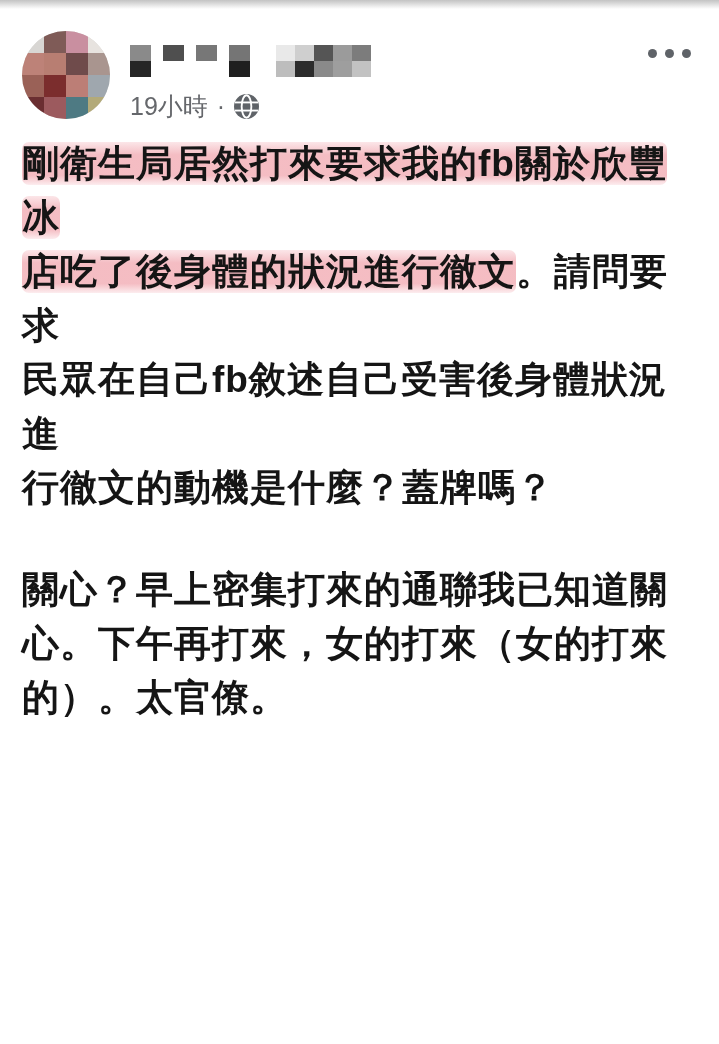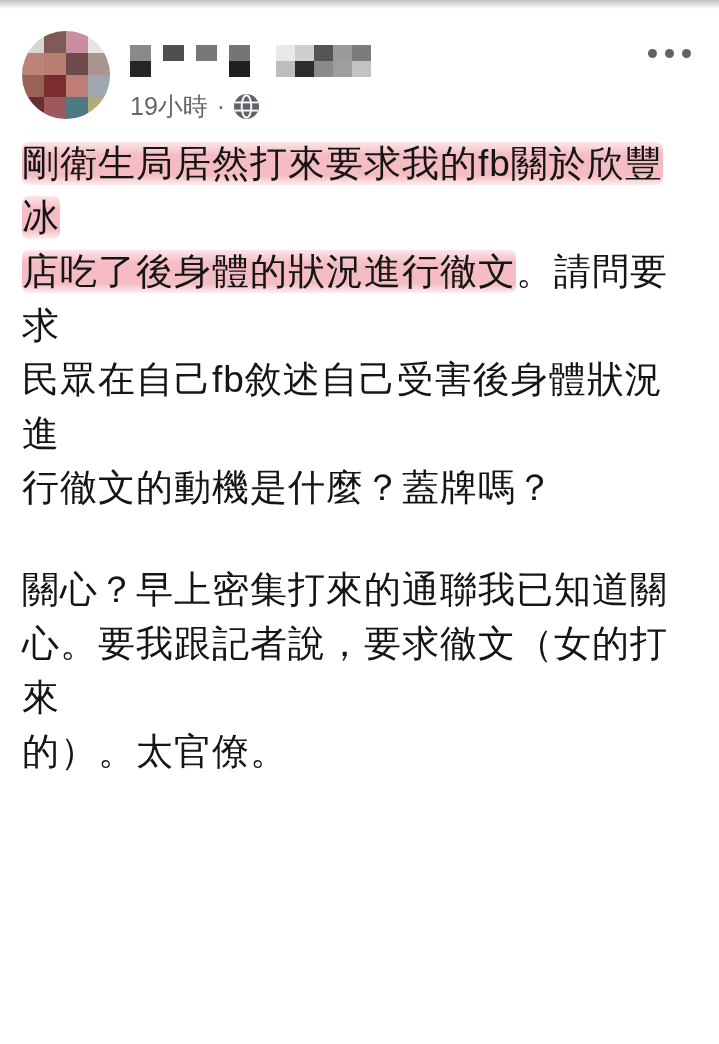--- a/index.html
+++ b/index.html
@@ -19,21 +19,21 @@
   .censor{display:grid;grid-auto-rows:16px;}
   .censor-a{grid-template-columns:repeat(4,21px);column-gap:12px;}
   .censor-b{grid-template-columns:repeat(5,19px);}
   .meta{display:flex;align-items:center;gap:9px;margin-top:13px;color:#65676b;font-size:25px;}
   .meta-dot{font-size:25px;}
   .globe{width:25px;height:25px;}
   .more{display:flex;gap:8px;margin-top:18px;cursor:pointer;}
   .more .dot{width:9px;height:9px;border-radius:50%;background:#5f6368;}
 
   
-  .post-text{margin:14px 22px 0 22px;color:#151515;font-size:37px;line-height:54px;letter-spacing:1px;font-weight:400;}
+  .post-text{margin:14px 22px 0 22px;color:#151515;font-size:37px;line-height:54px;letter-spacing:1px;font-weight:700;}
   .post-text p{white-space:pre-line;margin:0 0 48px 0;}
   .post-text p:last-child{margin-bottom:20px;}
   .hl{
     background:linear-gradient(180deg,rgba(243,173,181,.30) 0%,rgba(238,148,158,.62) 30%,rgba(238,148,158,.62) 78%,rgba(243,173,181,.22) 100%);
     border-radius:7px;padding:1px 0;
     -webkit-box-decoration-break:clone;box-decoration-break:clone;
   }
 </style>
 </head>
 <body>
@@ -105,17 +105,17 @@
         <span class="dot"></span>
     </div>
   </header>
 
   <main class="post-text">
     <p><span class="hl">剛衛生局居然打來要求我的fb關於欣豐冰
 店吃了後身體的狀況進行徹文</span><span>。請問要求
 民眾在自己fb敘述自己受害後身體狀況進
 行徹文的動機是什麼？蓋牌嗎？</span></p>
     <p>關心？早上密集打來的通聯我已知道關
-心。要我跟記者說，要求徹文（女的打來
+心。下午再打來，女的打來（女的打來
 的）。太官僚。</p>
   </main>
 
 </div>
 
 </body></html>

